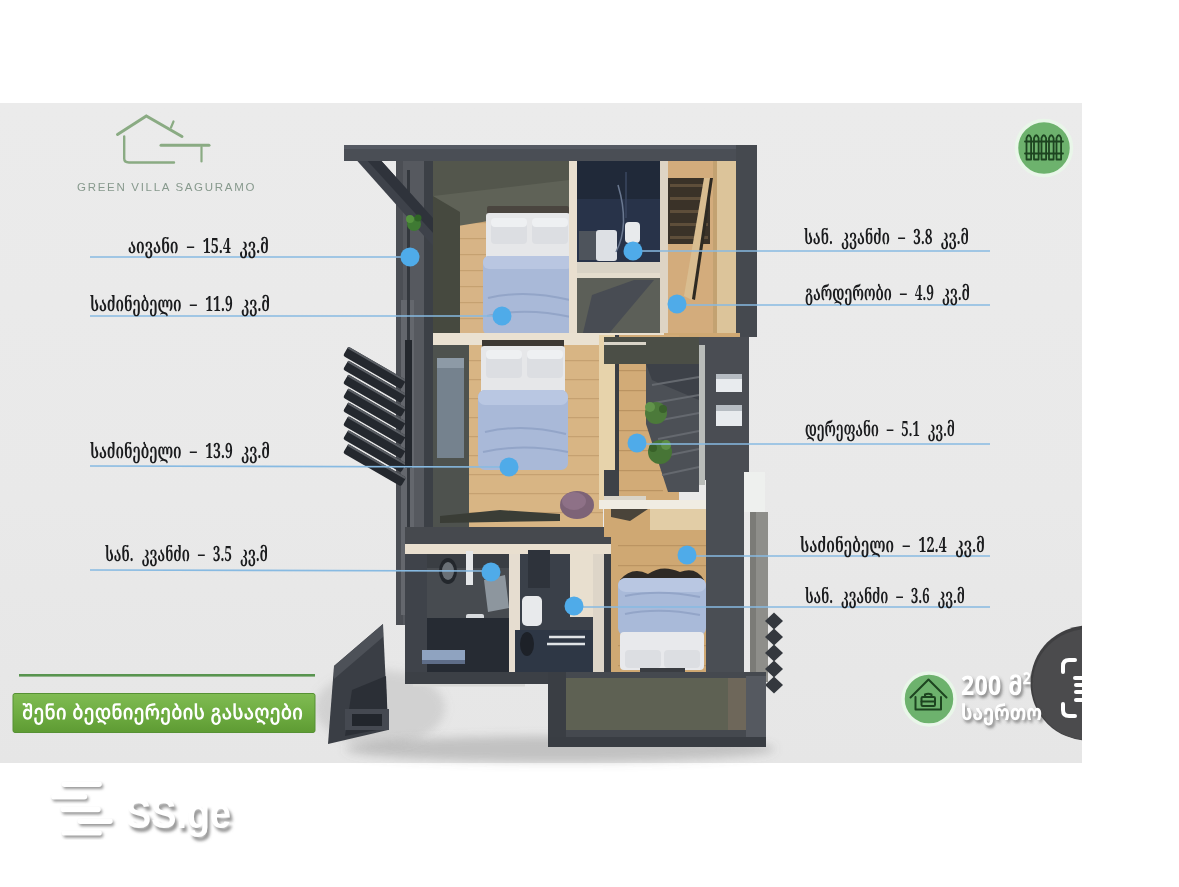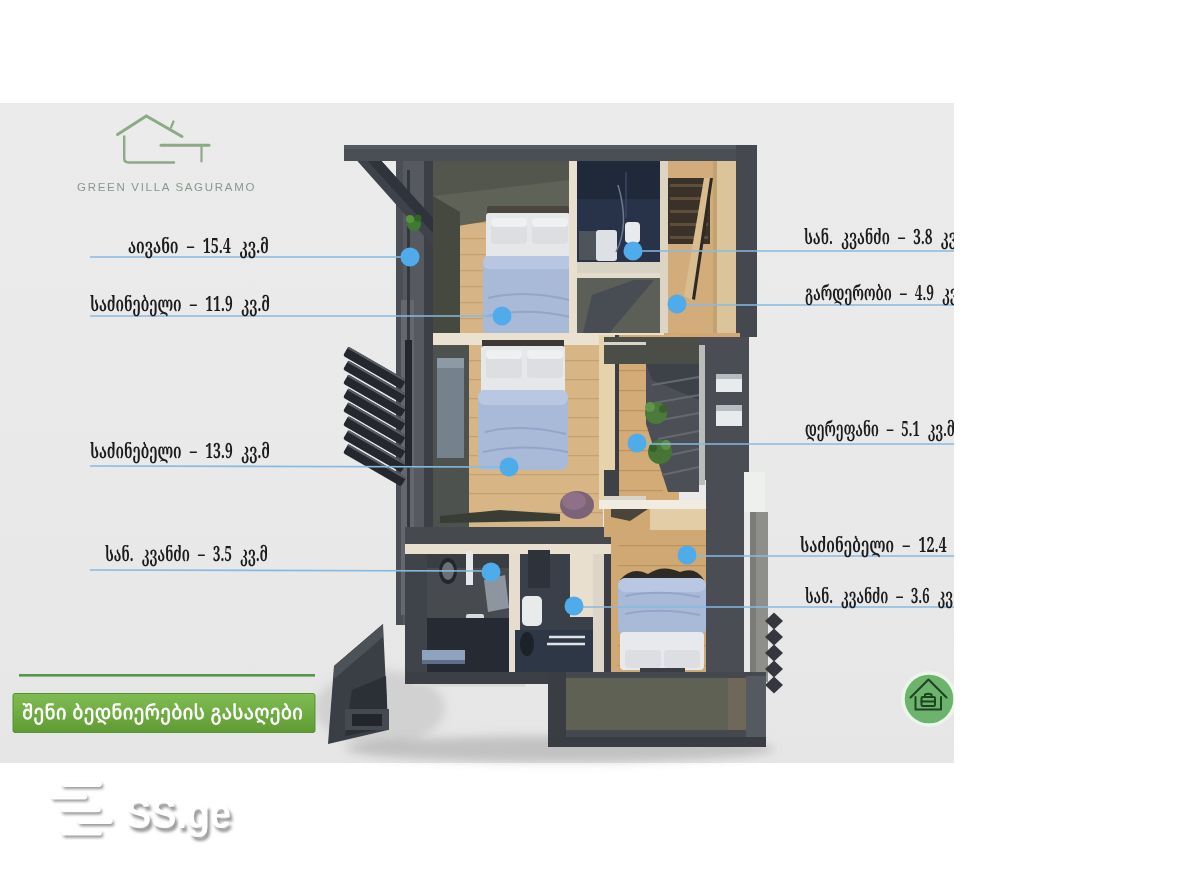--- a/index.html
+++ b/index.html
@@ -1,14 +1,14 @@
 <!DOCTYPE html>
 <html><head><meta charset="utf-8"><style>
 html,body{margin:0;padding:0;background:#ffffff;}
-#page{position:relative;width:954px;height:887px;overflow:hidden;font-family:"Liberation Sans",sans-serif;}
+#page{position:relative;width:1082px;height:887px;overflow:hidden;font-family:"Liberation Sans",sans-serif;}
 svg{position:absolute;top:0;left:0;}
 </style></head><body>
 <div id="page">
 <svg width="1179" height="887" viewBox="0 0 1179 887">
 <defs>
 <linearGradient id="bandg" x1="0" y1="0" x2="0" y2="1">
           <stop offset="0" stop-color="#ebebeb"></stop>
           <stop offset="0.6" stop-color="#e9e9e9"></stop>
           <stop offset="1" stop-color="#e6e6e6"></stop>
         </linearGradient>

